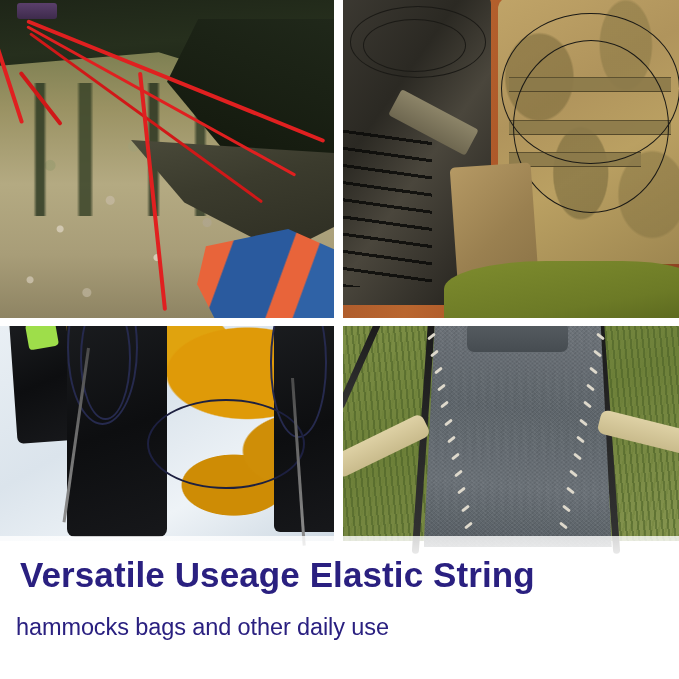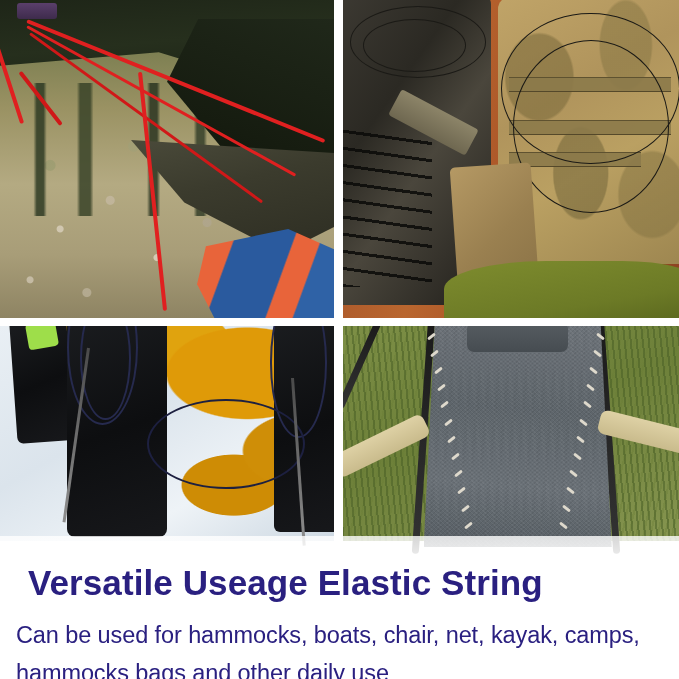--- a/index.html
+++ b/index.html
@@ -228,21 +228,21 @@
   
   .textband {
     position: absolute;
     left: 0; right: 0;
     top: 536px; bottom: 0;
     background: linear-gradient(180deg, rgba(255,255,255,.80) 0%, rgba(255,255,255,.90) 14%, rgba(255,255,255,.92) 100%);
     padding: 16px 16px 0 16px;
     box-sizing: border-box;
   }
   .headline {
-    margin: 12px;
+    margin: 4px;
     font-size: 35px;
     font-weight: bold;
     letter-spacing: .1px;
     line-height: 1.08;
     white-space: nowrap;
   }
   .subline {
     margin: 14px 0 0 0;
     font-size: 23.5px;
     font-weight: normal;
@@ -354,18 +354,17 @@
           <div class="lace" style="right:33%;top:92%;transform:rotate(38deg);"></div>
         </div>
       </div>
     </div>
 
   </div>
 
   <div class="textband">
     <h1 class="headline" style="color: rgb(42, 32, 128);">Versatile Useage Elastic String</h1>
     <p class="subline" style="color: rgb(42, 32, 128);">
-      <span>Can be used for hammocks, boats, chair, net, kayak, camps,</span>
       <span>hammocks bags and other daily use</span>
     </p>
   </div>
 
 </div>
 
 </body></html>

